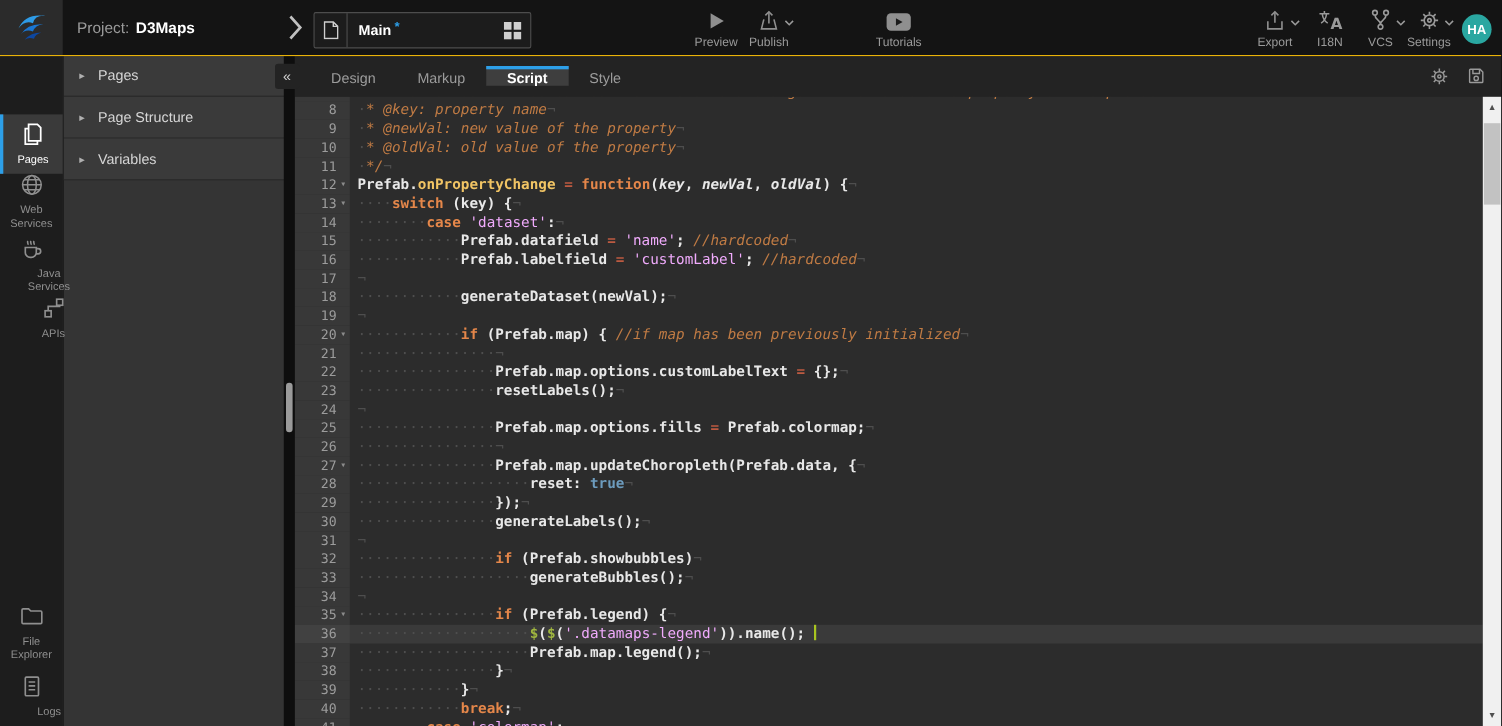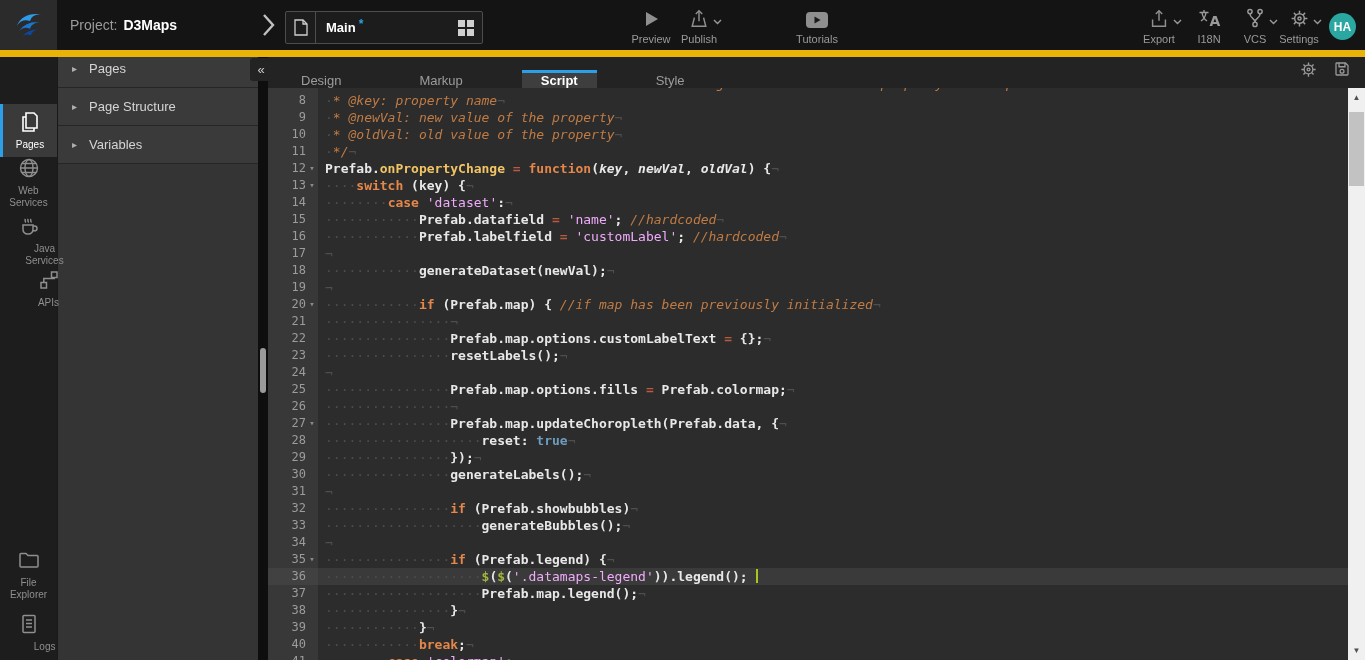--- a/index.html
+++ b/index.html
@@ -1,20 +1,20 @@
 <!DOCTYPE html>
 <html><head>
 <meta charset="utf-8">
 <style>
   html,body{margin:0;padding:0;background:#000;}
   #app{position:relative;width:1365px;height:660px;overflow:hidden;background:#2c2c2c;
        font-family:"Liberation Sans",sans-serif;-webkit-font-smoothing:antialiased;}
 
   
-  .topbar{position:absolute;left:0;top:0;width:1365px;height:50px;background:#141414;border-bottom:7px solid #eab308;z-index:30;}
+  .topbar{position:absolute;left:0;top:0;width:1365px;height:50px;background:#141414;border-bottom:1px solid #eab308;z-index:30;}
   .logo-tile{position:absolute;left:0;top:0;width:57px;height:50px;background:#2b2b2b;display:flex;align-items:center;justify-content:center;cursor:pointer;}
   .project-area{position:absolute;left:70px;top:0;height:50px;display:flex;align-items:center;font-size:14px;cursor:pointer;}
   .project-area .plabel{color:#9b9b9b;margin-right:6px;}
   .project-area .pname{color:#fff;font-weight:bold;}
   .crumb{position:absolute;left:262px;top:13px;}
   .main-tab{position:absolute;left:285px;top:11px;width:196px;height:31px;border:1px solid #4d4d4d;background:#1c1c1c;border-radius:2px;display:flex;align-items:stretch;cursor:pointer;}
   .ft-icon{width:29px;border-right:1px solid #4d4d4d;display:flex;align-items:center;justify-content:center;}
   .ft-label{flex:1;display:flex;align-items:center;padding-left:10px;color:#fff;font-weight:bold;font-size:13px;}
   .dirty{color:#2d9fe8;margin-left:3px;font-size:12px;position:relative;top:-4px;}
   .ft-grid{width:32px;display:flex;align-items:center;justify-content:center;}
@@ -278,21 +278,21 @@
         </div>
       </div>
   </div>
   <div class="collapse-btn">«</div>
 
   <div class="strip">
     <div class="strip-thumb"></div>
   </div>
 
   <div class="tabbar">
-    <div id="editor-tabs" style="display:flex;align-items:flex-end;gap:40px;">
+    <div id="editor-tabs" style="display:flex;align-items:center;">
         <div class="etab">Design</div>
         <div class="etab">Markup</div>
         <div class="etab active">Script</div>
         <div class="etab">Style</div>
       </div>
   </div>
   <div class="tabbar-icons" style="top:50px;z-index:12;">
     <span class="tbi">
       <svg width="19" height="19" viewBox="0 0 24 24" fill="none" stroke="#9a9a9a" stroke-width="1.7">
           <circle cx="12" cy="12" r="5.5"></circle>
@@ -333,21 +333,21 @@
         <div class="crow"><div class="gut"><span>26</span><span class="fold"></span></div><div class="cl"><span class="tk-w">················</span><span class="tk-e">¬</span></div></div>
         <div class="crow"><div class="gut"><span>27</span><span class="fold">▾</span></div><div class="cl"><span class="tk-w">················</span><span class="tk-p">Prefab.map.updateChoropleth(Prefab.data, {</span><span class="tk-e">¬</span></div></div>
         <div class="crow"><div class="gut"><span>28</span><span class="fold"></span></div><div class="cl"><span class="tk-w">····················</span><span class="tk-p">reset: </span><span class="tk-b">true</span><span class="tk-e">¬</span></div></div>
         <div class="crow"><div class="gut"><span>29</span><span class="fold"></span></div><div class="cl"><span class="tk-w">················</span><span class="tk-p">});</span><span class="tk-e">¬</span></div></div>
         <div class="crow"><div class="gut"><span>30</span><span class="fold"></span></div><div class="cl"><span class="tk-w">················</span><span class="tk-p">generateLabels();</span><span class="tk-e">¬</span></div></div>
         <div class="crow"><div class="gut"><span>31</span><span class="fold"></span></div><div class="cl"><span class="tk-e">¬</span></div></div>
         <div class="crow"><div class="gut"><span>32</span><span class="fold"></span></div><div class="cl"><span class="tk-w">················</span><span class="tk-k">if</span><span class="tk-p"> (Prefab.showbubbles)</span><span class="tk-e">¬</span></div></div>
         <div class="crow"><div class="gut"><span>33</span><span class="fold"></span></div><div class="cl"><span class="tk-w">····················</span><span class="tk-p">generateBubbles();</span><span class="tk-e">¬</span></div></div>
         <div class="crow"><div class="gut"><span>34</span><span class="fold"></span></div><div class="cl"><span class="tk-e">¬</span></div></div>
         <div class="crow"><div class="gut"><span>35</span><span class="fold">▾</span></div><div class="cl"><span class="tk-w">················</span><span class="tk-k">if</span><span class="tk-p"> (Prefab.legend) {</span><span class="tk-e">¬</span></div></div>
-        <div class="crow active"><div class="gut"><span>36</span><span class="fold"></span></div><div class="cl"><span class="tk-w">····················</span><span class="tk-d">$</span><span class="tk-p">(</span><span class="tk-d">$</span><span class="tk-p">(</span><span class="tk-s">'.datamaps-legend'</span><span class="tk-p">)).legend(); </span><span class="cursor"></span></div></div>
+        <div class="crow active"><div class="gut"><span>36</span><span class="fold"></span></div><div class="cl"><span class="tk-w">····················</span><span class="tk-d">$</span><span class="tk-p">(</span><span class="tk-d">$</span><span class="tk-p">(</span><span class="tk-s">'.datamaps-legend'</span><span class="tk-p">)).name(); </span><span class="cursor"></span></div></div>
         <div class="crow"><div class="gut"><span>37</span><span class="fold"></span></div><div class="cl"><span class="tk-w">····················</span><span class="tk-p">Prefab.map.legend();</span><span class="tk-e">¬</span></div></div>
         <div class="crow"><div class="gut"><span>38</span><span class="fold"></span></div><div class="cl"><span class="tk-w">················</span><span class="tk-p">}</span><span class="tk-e">¬</span></div></div>
         <div class="crow"><div class="gut"><span>39</span><span class="fold"></span></div><div class="cl"><span class="tk-w">············</span><span class="tk-p">}</span><span class="tk-e">¬</span></div></div>
         <div class="crow"><div class="gut"><span>40</span><span class="fold"></span></div><div class="cl"><span class="tk-w">············</span><span class="tk-k">break</span><span class="tk-p">;</span><span class="tk-e">¬</span></div></div>
         <div class="crow"><div class="gut"><span>41</span><span class="fold"></span></div><div class="cl"><span class="tk-w">········</span><span class="tk-k">case</span><span class="tk-p"> </span><span class="tk-s">'colormap'</span><span class="tk-p">:</span><span class="tk-e">¬</span></div></div>
       </div>
   </div>
 
   <div class="vscroll">
     <div class="vs-btn up">▲</div>

